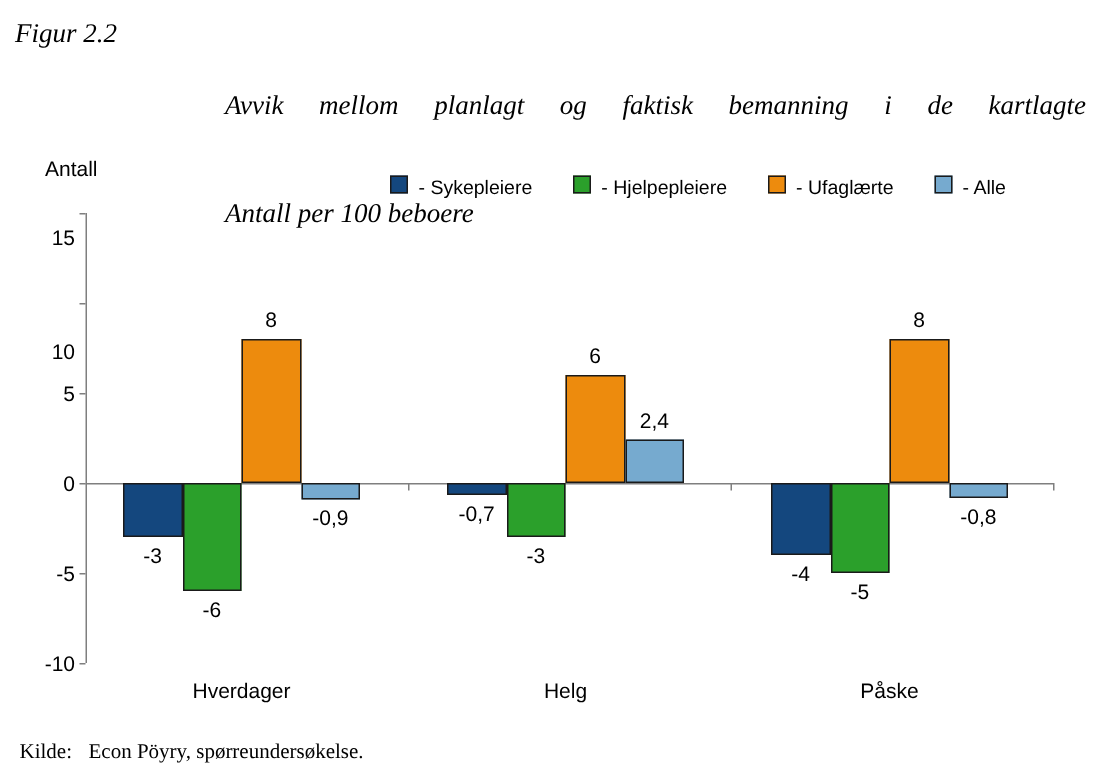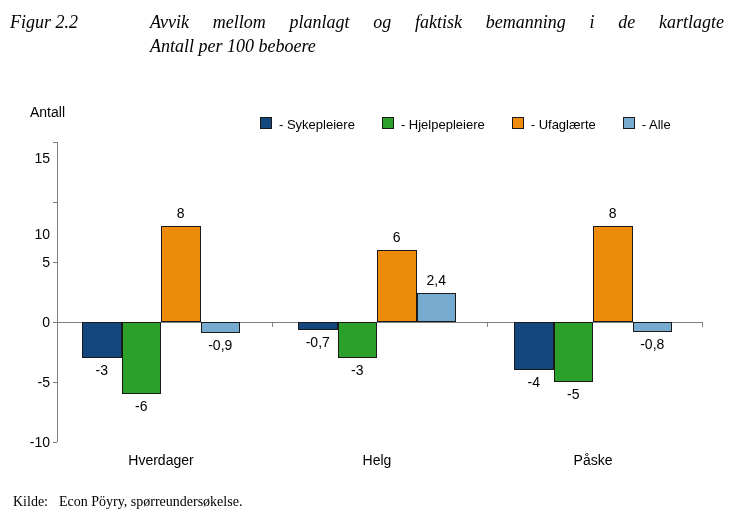--- a/index.html
+++ b/index.html
@@ -29,21 +29,21 @@
   .fig-label {
     position: absolute;
     left: 10px; top: 0;
     white-space: nowrap;
   }
   .fig-caption {
     position: absolute;
     left: 150px; top: 0;
     width: 574px;
   }
-  .cap-line { text-align: justify; text-align-last: justify; }
+  .cap-line { text-align: justify; text-align-last: justify; margin-top: 48px; }
   .cap-line.last { text-align: left; text-align-last: left; }
   
   .chart {
     position: absolute;
     top: 100px; left: 0;
     width: 736px; height: 380px;
   }
   .y-title {
     position: absolute;
     left: 30px; top: 4px;

